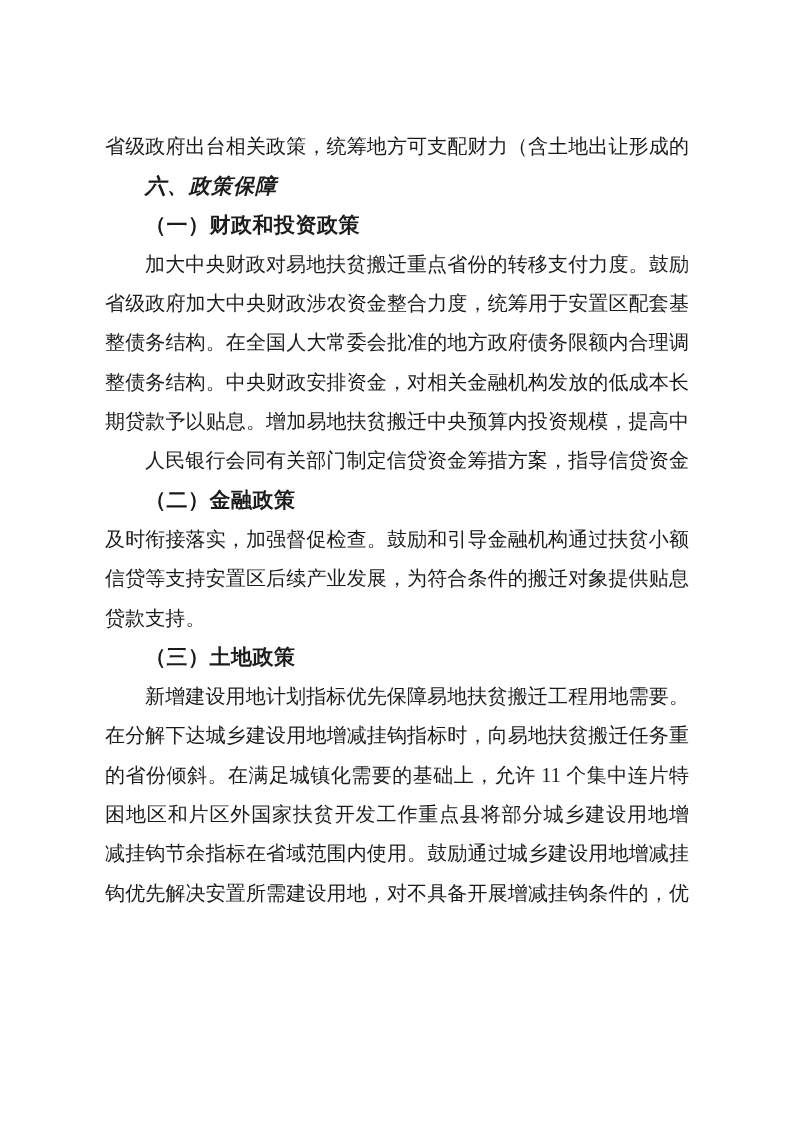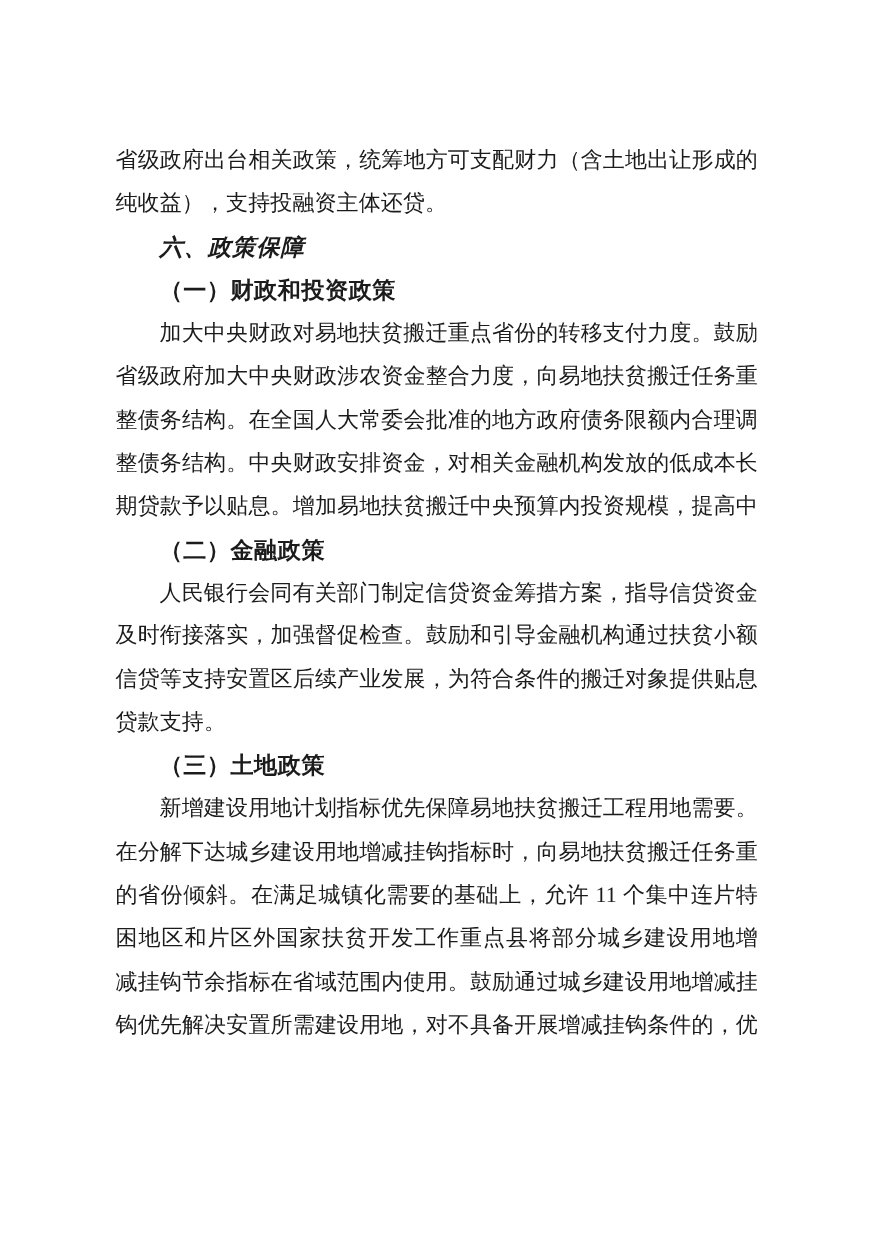--- a/index.html
+++ b/index.html
@@ -66,30 +66,29 @@
   }
   .speck-1 { left: 294px; top: 1008px; width: 3px; height: 2px; }
   .speck-2 { left: 715px; top: 996px; width: 2px; height: 2px; }
 </style>
 </head>
 <body>
 
 <div class="page">
   <div class="text-column">
       <div class="line body fill">省级政府出台相关政策，统筹地方可支配财力（含土地出让形成的</div>
-      <div class="line body">纯收益），支持投融资主体还贷。</div>
       <div class="line h1 indent">六、政策保障</div>
       <div class="line h2 indent">（一）财政和投资政策</div>
       <div class="line body indent fill">加大中央财政对易地扶贫搬迁重点省份的转移支付力度。鼓励</div>
-      <div class="line body fill">省级政府加大中央财政涉农资金整合力度，向易地扶贫搬迁任务重</div>
+      <div class="line body fill">省级政府加大中央财政涉农资金整合力度，统筹用于安置区配套基</div>
       <div class="line body fill">整债务结构。在全国人大常委会批准的地方政府债务限额内合理调</div>
       <div class="line body fill">整债务结构。中央财政安排资金，对相关金融机构发放的低成本长</div>
       <div class="line body fill">期贷款予以贴息。增加易地扶贫搬迁中央预算内投资规模，提高中</div>
+      <div class="line body indent fill">人民银行会同有关部门制定信贷资金筹措方案，指导信贷资金</div>
       <div class="line h2 indent">（二）金融政策</div>
-      <div class="line body indent fill">人民银行会同有关部门制定信贷资金筹措方案，指导信贷资金</div>
       <div class="line body fill">及时衔接落实，加强督促检查。鼓励和引导金融机构通过扶贫小额</div>
       <div class="line body fill">信贷等支持安置区后续产业发展，为符合条件的搬迁对象提供贴息</div>
       <div class="line body">贷款支持。</div>
       <div class="line h2 indent">（三）土地政策</div>
       <div class="line body indent fill">新增建设用地计划指标优先保障易地扶贫搬迁工程用地需要。</div>
       <div class="line body fill">在分解下达城乡建设用地增减挂钩指标时，向易地扶贫搬迁任务重</div>
       <div class="line body fill">的省份倾斜。在满足城镇化需要的基础上，允许 11 个集中连片特</div>
       <div class="line body fill">困地区和片区外国家扶贫开发工作重点县将部分城乡建设用地增</div>
       <div class="line body fill">减挂钩节余指标在省域范围内使用。鼓励通过城乡建设用地增减挂</div>
       <div class="line body fill">钩优先解决安置所需建设用地，对不具备开展增减挂钩条件的，优</div>

